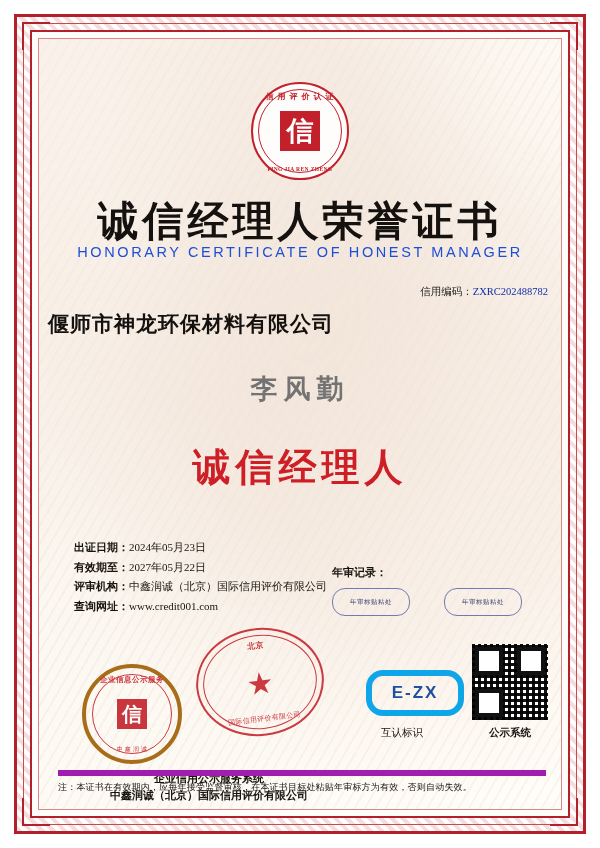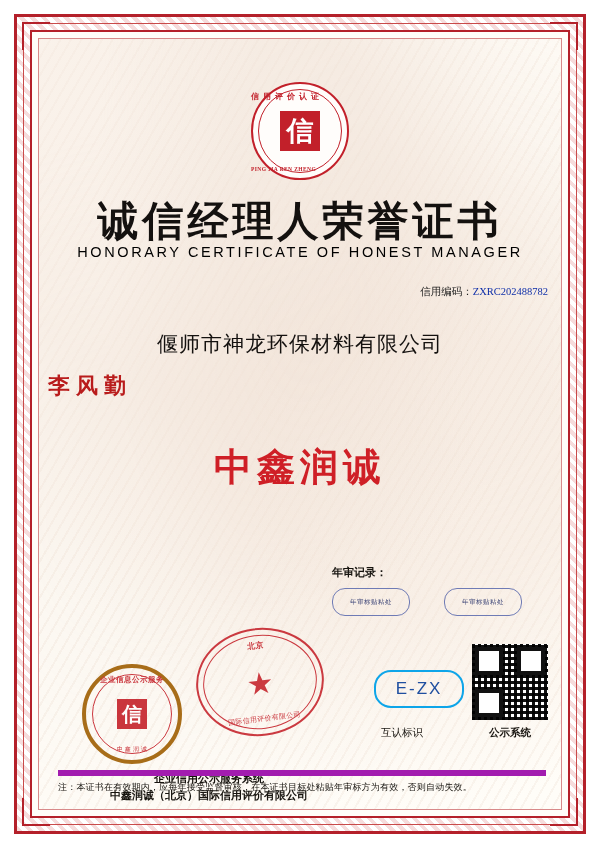--- a/index.html
+++ b/index.html
@@ -102,21 +102,21 @@
     font-family: "Liberation Serif", serif;
     font-size: 27px;
     line-height: 40px;
     text-align: center;
     font-weight: bold;
   }
   .emblem .arc-top,
   .emblem .arc-bottom {
     position: absolute;
     left: 0; right: 0;
-    text-align: left;
+    text-align: center;
     color: #c2202a;
     font-size: 8px;
     letter-spacing: 1px;
     font-weight: bold;
   }
   .emblem .arc-top { top: 9px; }
   .emblem .arc-bottom { bottom: 8px; font-size: 5.5px; letter-spacing: .4px; }
 
   
   .title-cn {
@@ -128,56 +128,55 @@
     letter-spacing: 4px;
     color: #14110f;
     font-family: "Liberation Serif", serif;
   }
   .title-en {
     position: absolute;
     top: 196px; left: 0; right: 0;
     text-align: center;
     font-size: 14.5px;
     letter-spacing: 2.6px;
-    color: #000000;
+    color: #1d4ed8;
     font-family: "Liberation Sans", sans-serif;
   }
   .credit-no {
     position: absolute;
     top: 237px; right: 4px;
     font-size: 10.5px;
     color: #1b1b1b;
   }
   .credit-no .val { color: #0e2ea8; }
 
   .company {
     position: absolute;
     top: 262px; left: 0; right: 0;
-    text-align: center;
+    text-align: left;
     font-size: 21px;
-    font-weight: normal;
+    font-weight: bold;
     letter-spacing: 1px;
     color: #14110f;
-    margin-top: 20px;
   }
   .uscc {
     position: absolute;
     top: 291px; left: 0; right: 0;
     text-align: center;
     font-size: 10.5px;
     color: #1b1b1b;
   }
   .person {
     position: absolute;
     top: 323px; left: 0; right: 0;
-    text-align: left;
-    font-size: 22px;
+    text-align: center;
+    font-size: 27px;
     font-weight: bold;
     letter-spacing: 6px;
-    color: #b91c1c;
+    color: #737373;
   }
   .award {
     position: absolute;
     top: 394px; left: 0; right: 0;
     text-align: center;
     font-size: 38px;
     font-weight: bold;
     letter-spacing: 5px;
     color: #cf1f26;
   }
@@ -281,28 +280,28 @@
     position: absolute; left: 0; right: 0; top: 10px;
     text-align: center; font-size: 8px; font-weight: bold; letter-spacing: .5px;
   }
   .seal-oval .b {
     position: absolute; left: 0; right: 0; bottom: 10px;
     text-align: center; font-size: 7px; letter-spacing: .3px;
   }
 
   .logo-ezx {
     position: absolute;
-    left: 326px; top: 622px;
+    left: 318px; top: 622px;
     width: 86px; height: 34px;
-    border: 2px solid #0ea5e9;
+    border: 6px solid #0ea5e9;
     border-radius: 17px;
     color: #1f4fa0;
     font-family: "Liberation Sans", sans-serif;
     font-size: 17px;
-    font-weight: normal;
+    font-weight: bold;
     letter-spacing: 2px;
     display: flex;
     align-items: center;
     justify-content: center;
   }
   .qr {
     position: absolute;
     left: 424px; top: 596px;
     width: 76px; height: 76px;
     background:
@@ -401,22 +400,36 @@
 
     <div class="title-cn">诚信经理人荣誉证书</div>
     <div class="title-en">HONORARY CERTIFICATE OF HONEST MANAGER</div>
 
     <div class="credit-no">
       <span>信用编码：</span><span class="val">ZXRC202488782</span>
     </div>
 
     <div class="company">偃师市神龙环保材料有限公司</div>
     <div class="person">李风勤</div>
-    <div class="award">中鑫润诚</div>
-
+    <div class="award">诚信经理人</div>
+
+    <div class="details">
+      <div class="row">
+        <span class="lbl">出证日期：</span><span>2024年05月23日</span>
+      </div>
+      <div class="row">
+        <span class="lbl">有效期至：</span><span>2027年05月22日</span>
+      </div>
+      <div class="row">
+        <span class="lbl">评审机构：</span><span>中鑫润诚（北京）国际信用评价有限公司</span>
+      </div>
+      <div class="row">
+        <span class="lbl">查询网址：</span><span>www.credit001.com</span>
+      </div>
+    </div>
 
     <div class="annual">年审记录：</div>
     <div class="stamp-boxes">
       <div class="stamp-box">年审标贴粘处</div>
       <div class="stamp-box">年审标贴粘处</div>
     </div>
 
     <div class="seal-round">
       <div class="in"></div>
       <div class="t">企业信息公示服务</div>

